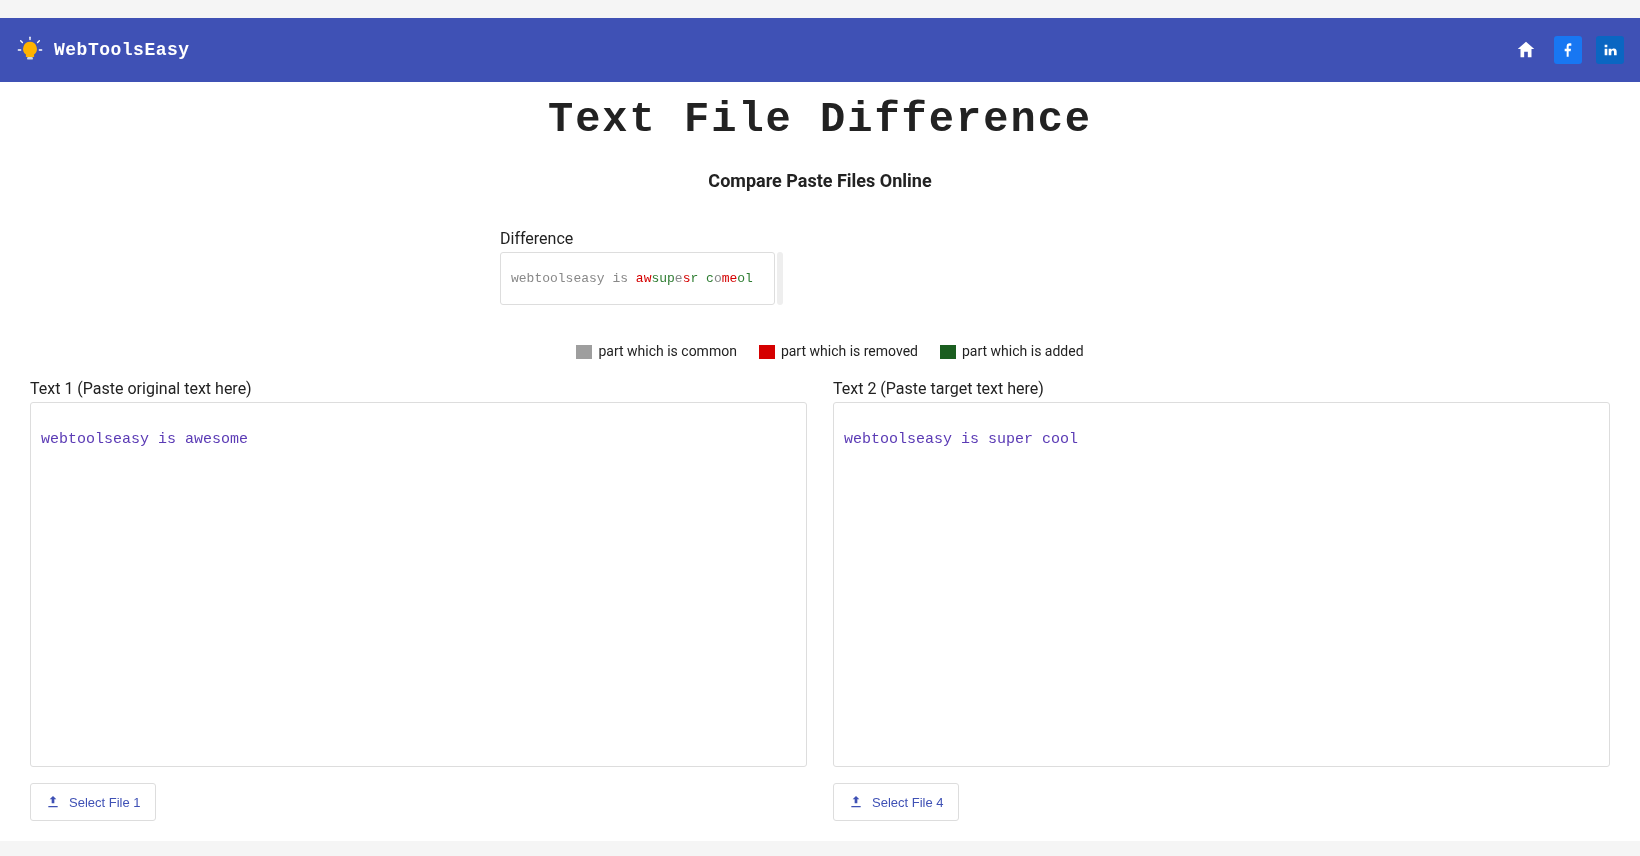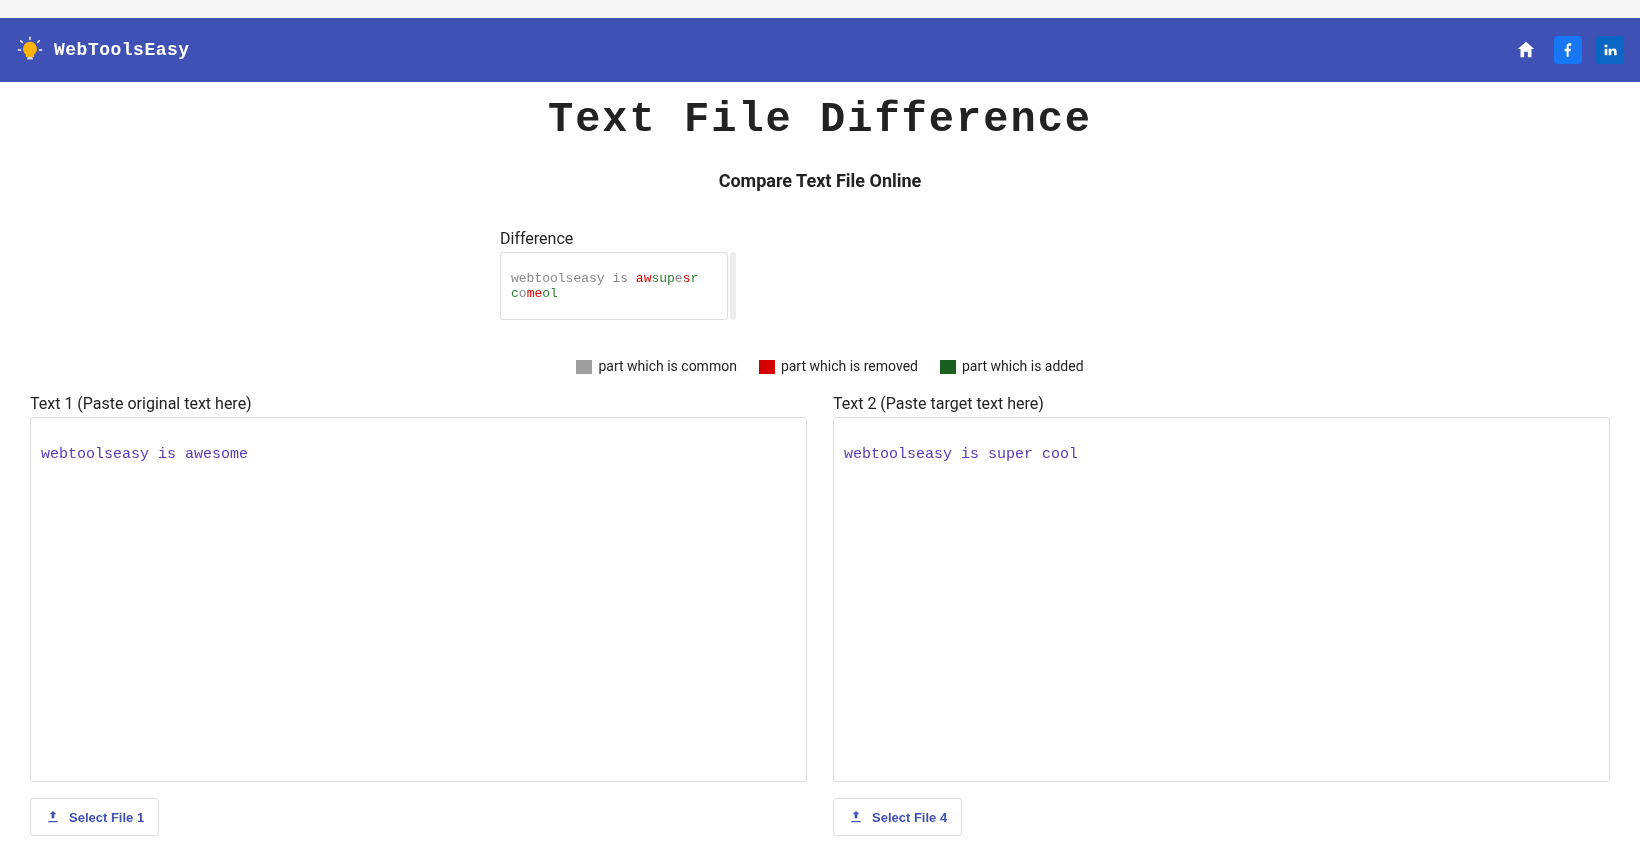--- a/index.html
+++ b/index.html
@@ -13,37 +13,37 @@
     .nav-icon { width: 28px; height: 28px; display:flex; align-items:center; justify-content:center; border-radius:3px; }
     .nav-icon.home { color:#fff; }
     .nav-icon.fb { background:#1877f2; color:#fff; }
     .nav-icon.in { background:#0a66c2; color:#fff; }
     main { background:#fff; }
     .hdr { text-align:center; padding: 14px 24px 8px; }
     .hdr h1 { font-family: "Courier New", Courier, monospace; font-weight:700; font-size: 42px; letter-spacing: 2px; }
     .hdr h2 { font-size: 18px; font-weight:700; margin-top: 26px; }
     .diff-section { width: 900px; max-width: 95%; margin: 30px auto 0; }
     .diff-section label { display:block; font-size:16px; margin-left: 130px; margin-bottom:4px; }
-    .diff-box-wrap { position:relative; margin-left:130px; width:228px; }
+    .diff-box-wrap { position:relative; margin-left:130px; width:275px; }
     .diff-box-inner { border:1px solid #ddd; border-radius:3px; padding: 18px 10px 18px 10px; font-family: Menlo, Monaco, Consolas, "Courier New", monospace; font-size: 13px; }
     .scrollfake { position:absolute; right:-8px; top:0; bottom:0; width:6px; background:#eee; border-radius:3px; }
     .c-common { color:#888; }
     .c-removed { color:#d50000; }
     .c-added   { color:#2e7d32; }
     .legend { display:flex; gap: 22px; justify-content:center; align-items:center; margin: 38px 0 14px; font-size: 14px; padding-left: 20px; }
     .legend .sw { width:16px; height:14px; display:inline-block; margin-right:6px; vertical-align:middle; }
     .sw.gray  { background:#9e9e9e; }
     .sw.red   { background:#d50000; }
     .sw.green { background:#1b5e20; }
     .panes { display:flex; gap: 26px; padding: 6px 30px 20px; }
     .pane { flex:1; }
     .pane label { display:block; font-size:16px; margin-bottom:4px; }
     .ta-wrap { position:relative; }
     textarea.codearea { width:100%; height:365px; resize:none; border:1px solid #ddd; border-radius:3px; padding: 28px 10px; font-family: Menlo, Monaco, Consolas, "Courier New", monospace; font-size: 15px; color:#5b3bb5; overflow-y:scroll; outline:none; }
-    .filebtn { margin-top:12px; display:inline-flex; align-items:center; gap:8px; border:1px solid #ddd; background:#fff; color:#3f51b5; font-weight:700; font-size:13px; padding:10px 14px; border-radius:3px; cursor:pointer; }
+    .filebtn { margin-top:12px; display:inline-flex; align-items:center; gap:8px; border:1px solid #ddd; background:#fff; color:#3f51b5; font-weight:400; font-size:13px; padding:10px 14px; border-radius:3px; cursor:pointer; }
     .filebtn svg { display:block; }
   </style>
 </head>
 <body>
 
 <div class="topstrip"></div>
 
 <nav class="navbar">
   <div class="brand">
     <span>
@@ -77,21 +77,21 @@
       <svg width="16" height="16" viewBox="0 0 24 24" fill="#fff">
           <path d="M4 4h4v4H4zM4 10h4v10H4zM10 10h4v1.7c.6-1 1.9-2 3.9-2 3.1 0 4.1 2 4.1 5V20h-4v-4.8c0-1.4-.5-2.3-1.8-2.3-1.2 0-2.2.9-2.2 2.3V20h-4V10z"></path>
         </svg>
     </a>
   </div>
 </nav>
 
 <main>
   <div class="hdr">
     <h1>Text File Difference</h1>
-    <h2>Compare Text File Online</h2>
+    <h2>Compare Paste Files Online</h2>
   </div>
 
   <div class="diff-section">
     <label>Difference</label>
     <div class="diff-box-wrap">
       <div class="diff-box-inner" id="diff-output"><span class="c-common">webtoolseasy is </span><span class="c-removed">aw</span><span class="c-added">sup</span><span class="c-common">e</span><span class="c-removed">s</span><span class="c-added">r c</span><span class="c-common">o</span><span class="c-removed">me</span><span class="c-added">ol</span></div>
       <div class="scrollfake"></div>
     </div>
   </div>
 

